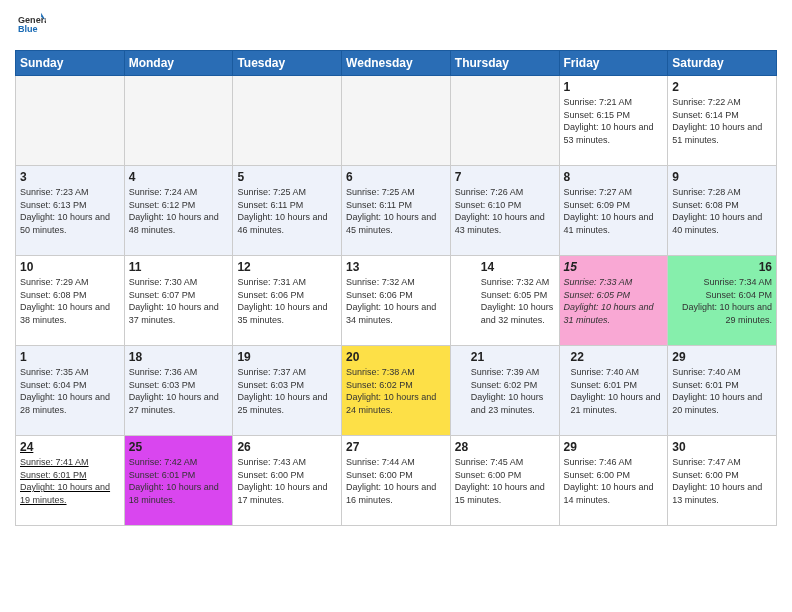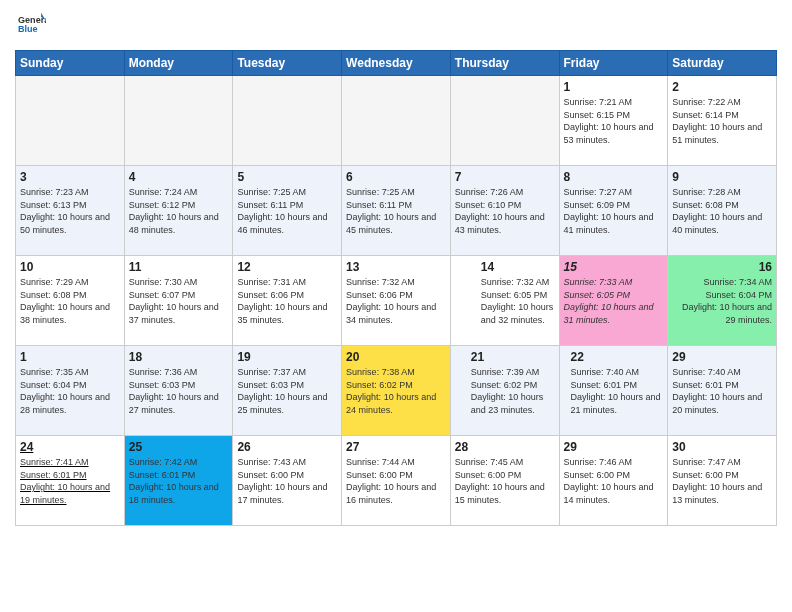--- a/index.html
+++ b/index.html
@@ -225,21 +225,21 @@
           <td style="background: rgb(238, 242, 250);">
             <div class="day-num">29</div>
             <div class="day-info">Sunrise: 7:40 AM<br>Sunset: 6:01 PM<br>Daylight: 10 hours and 20 minutes.</div>
           </td>
         </tr>
         <tr>
           <td style="background: rgb(255, 255, 255); text-decoration: underline;">
             <div class="day-num">24</div>
             <div class="day-info">Sunrise: 7:41 AM<br>Sunset: 6:01 PM<br>Daylight: 10 hours and 19 minutes.</div>
           </td>
-          <td style="background: #0ea5e9;">
+          <td style="background: #d946ef;">
             <div class="day-num">25</div>
             <div class="day-info">Sunrise: 7:42 AM<br>Sunset: 6:01 PM<br>Daylight: 10 hours and 18 minutes.</div>
           </td>
           <td style="background: rgb(255, 255, 255);">
             <div class="day-num">26</div>
             <div class="day-info">Sunrise: 7:43 AM<br>Sunset: 6:00 PM<br>Daylight: 10 hours and 17 minutes.</div>
           </td>
           <td style="background: rgb(255, 255, 255);">
             <div class="day-num">27</div>
             <div class="day-info">Sunrise: 7:44 AM<br>Sunset: 6:00 PM<br>Daylight: 10 hours and 16 minutes.</div>

